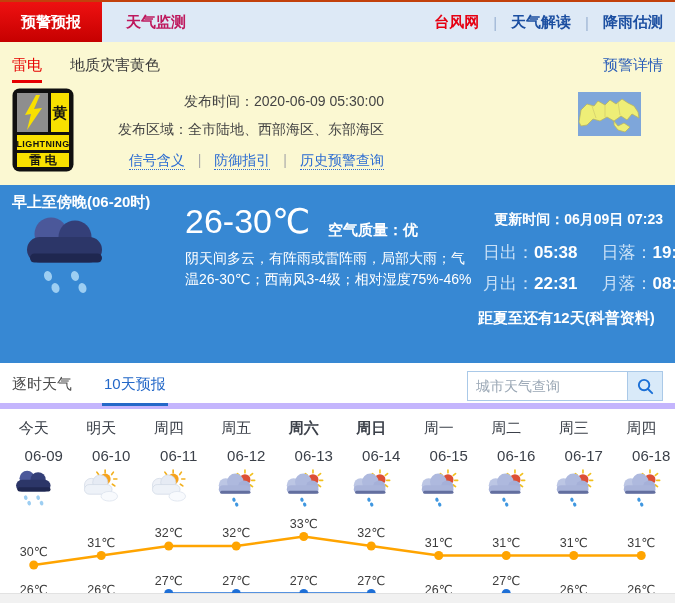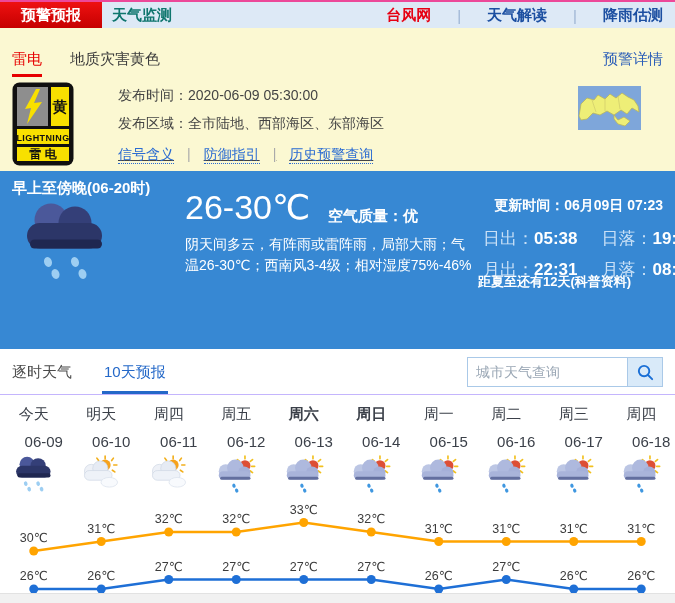--- a/index.html
+++ b/index.html
@@ -1,59 +1,59 @@
 <!DOCTYPE html>
 <html><head>
 <meta charset="utf-8">
 <style>
   html,body{margin:0;padding:0;background:#fff;}
   body{font-family:"Liberation Sans","DejaVu Sans",sans-serif;width:675px;}
   *{box-sizing:border-box;}
   .page{width:675px;height:603px;position:relative;background:#fff;overflow:hidden;}
 
   
-  .topbar{height:28px;background:#dde9f6;border-top:2px solid #ec4899;display:flex;align-items:stretch;}
-  .top-tab{padding:0 10px;display:flex;align-items:center;font-size:15px;font-weight:bold;color:#0f766e;cursor:pointer;}
+  .topbar{height:42px;background:#dde9f6;border-top:2px solid #c2410c;display:flex;align-items:stretch;}
+  .top-tab{padding:0 24px;display:flex;align-items:center;font-size:15px;font-weight:bold;color:#be185d;cursor:pointer;}
   .top-tab.active{background:linear-gradient(180deg,#ee1111,#c60000);color:#fff;padding:0 21px;}
-  .topbar-links{margin-left:auto;display:flex;align-items:center;padding-right:12px;font-size:15px;font-weight:bold;gap:26px;}
+  .topbar-links{margin-left:auto;display:flex;align-items:center;padding-right:12px;font-size:15px;font-weight:bold;gap:14px;}
   .topbar-links .sep{color:#9db4d4;font-weight:normal;}
   .top-link{color:#1c4fa1;cursor:pointer;}
   .top-link.accent{color:#e60012;}
 
   
-  .alert-area{background:#fbf8d2;height:143px;padding:8px 12px;}
+  .alert-area{background:#fbf8d2;height:143px;padding:0 12px;text-align:right;}
   .alert-tabs{height:46px;display:flex;align-items:center;gap:28px;}
   .alert-tab{font-size:15px;color:#3c3c3c;height:46px;line-height:46px;position:relative;cursor:pointer;}
   .alert-tab.active{color:#e60000;}
   .alert-tab.active::after{content:"";position:absolute;left:0;right:0;bottom:5px;height:3px;background:#e60000;}
   .alert-detail{margin-left:auto;color:#2a5db8;font-size:15px;cursor:pointer;}
   .alert-body{display:flex;position:relative;height:97px;}
   .warn-icon{width:62px;height:84px;flex:none;}
   .alert-info{margin-left:44px;padding-top:5px;font-size:14px;color:#444;}
   .alert-info .line{margin-bottom:10px;}
-  .alert-links{margin-top:13px;font-size:14px;text-decoration:underline;}
+  .alert-links{margin-top:13px;font-size:14px;}
   .alert-link{color:#2a6bd2;border-bottom:1px dotted #2a6bd2;padding-bottom:1px;cursor:pointer;}
   .alert-links .sep{color:#aaa;margin:0 13px;}
   .alert-map{position:absolute;right:22px;top:4px;width:63px;height:44px;cursor:pointer;}
 
   
   .current{background:#3788d3;height:178px;position:relative;color:#fff;}
   .cur-period{position:absolute;left:12px;top:8px;font-size:15px;font-weight:bold;}
   .cur-update{position:absolute;right:12px;top:26px;font-size:14px;font-weight:bold;}
   .cur-icon{position:absolute;left:18px;top:26px;width:96px;height:88px;}
   .cur-temp{position:absolute;left:185px;top:16px;font-size:34px;}
   .cur-aqi{position:absolute;left:328px;top:36px;font-size:15px;font-weight:bold;}
   .cur-desc{position:absolute;left:185px;top:63px;width:290px;font-size:14px;line-height:21px;}
   .astro{position:absolute;left:483px;top:56px;display:grid;grid-template-columns:auto auto;column-gap:24px;row-gap:8px;font-size:17px;white-space:nowrap;}
   .sm-label{color:#c9e0f6;}
   .sm-value{color:#fff;font-weight:bold;}
-  .solstice{position:absolute;left:478px;top:102px;font-size:13px;font-weight:bold;}
+  .solstice{position:absolute;left:478px;top:124px;font-size:15px;font-weight:bold;}
 
   
-  .forecast-tabs{height:46px;border-bottom:1px solid #c4b5fd;display:flex;align-items:center;padding:0 12px;position:relative;}
+  .forecast-tabs{height:46px;border-bottom:6px solid #c4b5fd;display:flex;align-items:center;padding:0 12px;position:relative;}
   .f-tab{font-size:15px;color:#4a4a4a;margin-right:32px;height:45px;line-height:45px;position:relative;cursor:pointer;}
   .f-tab.active{color:#2468c8;}
   .f-tab.active::after{content:"";position:absolute;left:-2px;right:-2px;bottom:0;height:3px;background:#2468c8;}
   .search-box{position:absolute;right:12px;top:8px;display:flex;}
   .search-input{width:160px;height:30px;border:1px solid #aac9e8;border-right:none;padding:0 8px;font-size:14px;color:#333;outline:none;font-family:inherit;}
   .search-input::placeholder{color:#9aa7b5;}
   .search-btn{width:36px;height:30px;border:1px solid #aac9e8;background:#d9eaf9;display:flex;align-items:center;justify-content:center;cursor:pointer;padding:0;}
 
   
   .days-row{display:flex;padding-top:10px;}

